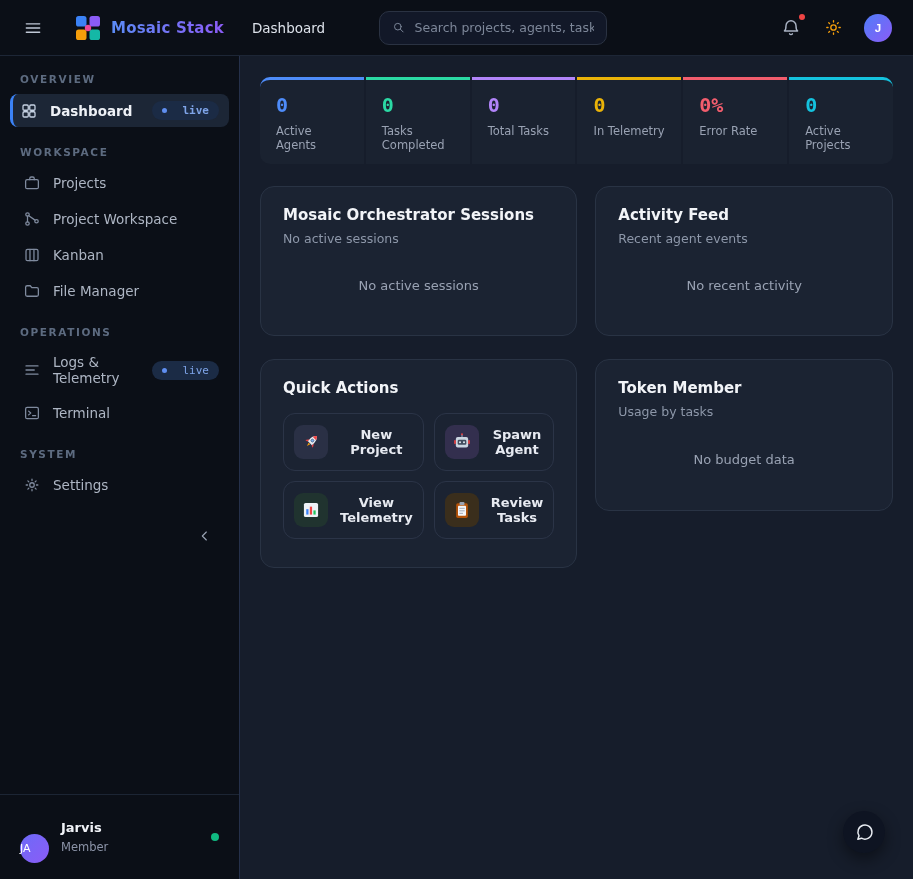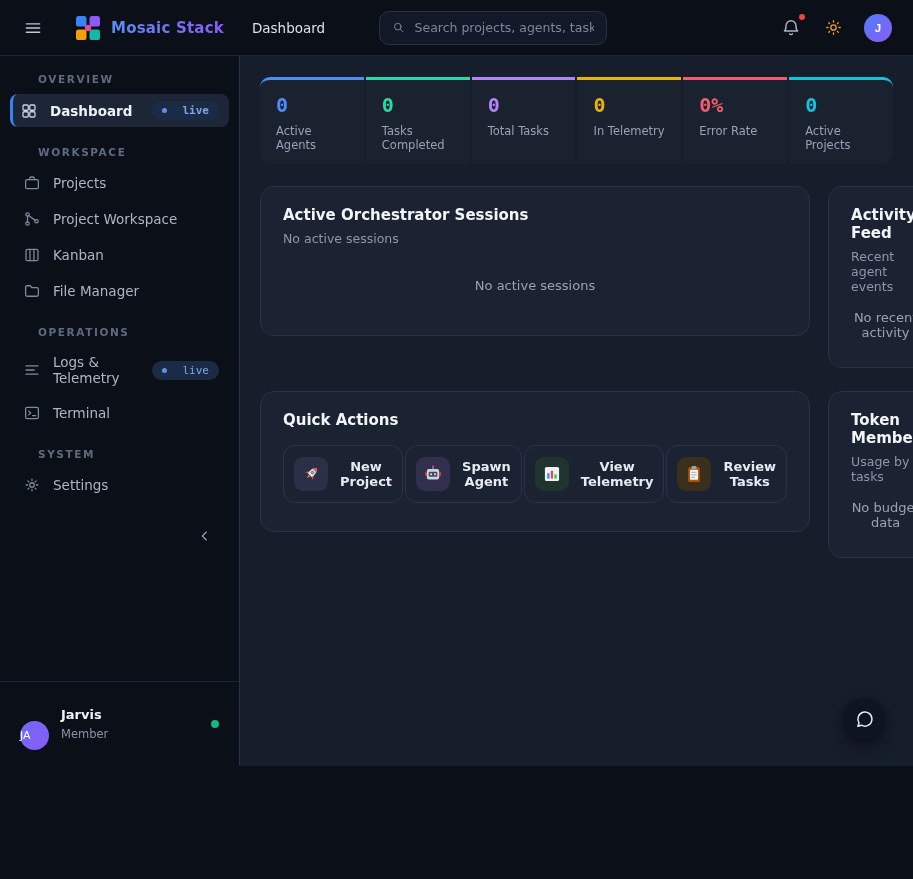--- a/index.html
+++ b/index.html
@@ -2,21 +2,21 @@
 <html><head>
 <meta charset="utf-8">
 <style>
   * { margin:0; padding:0; box-sizing:border-box; }
   html,body { width:913px; height:879px; overflow:hidden; }
   body {
     font-family:"DejaVu Sans","Liberation Sans",sans-serif;
     background:#0b0f17; color:#e5e9f0;
     -webkit-font-smoothing:antialiased;
   }
-  .app { display:flex; flex-direction:column; height:766px; }
+  .app { display:flex; flex-direction:column; height:879px; }
 
   
   .topbar {
     height:56px; flex:0 0 56px; display:flex; align-items:center;
     padding:0 21px; gap:12px; background:#0b0f17;
     border-bottom:1px solid #1d2636;
   }
   .icon-btn { background:none; border:none; color:#c0c8d6; cursor:pointer;
     display:flex; align-items:center; justify-content:center; padding:2px; }
   .logo-wrap { display:flex; align-items:center; gap:10px; margin-left:18px; }
@@ -50,21 +50,21 @@
   
   .shell { flex:1; display:flex; min-height:0; }
 
   
   .sidebar {
     width:240px; flex:0 0 240px; background:#0b0f17;
     border-right:1px solid #25304a; display:flex; flex-direction:column;
     position:relative; padding-top:10px;
   }
   .section-label {
-    padding:0 26px; margin:17px 12px 7px; font-size:10.5px; font-weight:700;
+    padding:0 20px; margin:17px 0 7px; font-size:10.5px; font-weight:700;
     letter-spacing:1.6px; color:#5d6b80;
   }
   .section-label.first { margin-top:7px; }
   .nav-item {
     margin:2px 10px; padding:7px 10px; border-radius:8px; display:flex;
     align-items:center; gap:12px; color:#aeb6c4; font-size:13.5px;
     cursor:pointer; border-left:3px solid transparent; padding-left:10px;
   }
   .nav-item .nav-icon { color:#7f8a9e; display:flex; }
   .nav-item.active {
@@ -126,21 +126,21 @@
   }
   .card.h150 { min-height:150px; }
   .card.h152 { min-height:152px; }
   .card-title { font-size:15px; font-weight:700; color:#f2f4f8; }
   .card-sub { font-size:12.5px; color:#8d97a9; margin-top:7px; }
   .card-empty {
     flex:1; display:flex; align-items:center; justify-content:center;
     font-size:13px; color:#99a2b3; padding:16px 0 8px; text-align:center;
   }
 
-  .qa-grid { display:grid; grid-template-columns:1fr 1fr 1fr 1fr; gap:2px; margin-top:16px; }
+  .qa-grid { display:grid; grid-template-columns:1fr 1fr; gap:10px; margin-top:16px; }
   .qa-btn {
     display:flex; align-items:center; justify-content:center; gap:12px;
     min-height:58px; background:transparent; border:1px solid #2b3447;
     border-radius:12px; color:#e7eaf1; font-family:inherit; font-size:13px;
     font-weight:600; padding:8px 10px; cursor:pointer; text-align:center;
   }
   .qa-card { padding-bottom:28px; }
   .qa-tile {
     width:34px; height:34px; border-radius:9px; flex:0 0 auto;
     display:flex; align-items:center; justify-content:center;
@@ -350,21 +350,21 @@
         </div>
         <div class="stat" style="--accent: #14c2de;">
           <div class="stat-value">0</div>
           <div class="stat-label">Active Projects</div>
         </div>
       </div>
 
       <div class="grid">
 
         <section class="card h150">
-          <div class="card-title">Active Orchestrator Sessions</div>
+          <div class="card-title">Mosaic Orchestrator Sessions</div>
           <div class="card-sub">No active sessions</div>
           <div class="card-empty">No active sessions</div>
         </section>
 
         <section class="card h150">
           <div class="card-title">Activity Feed</div>
           <div class="card-sub">Recent agent events</div>
           <div class="card-empty">No recent activity</div>
         </section>
 

